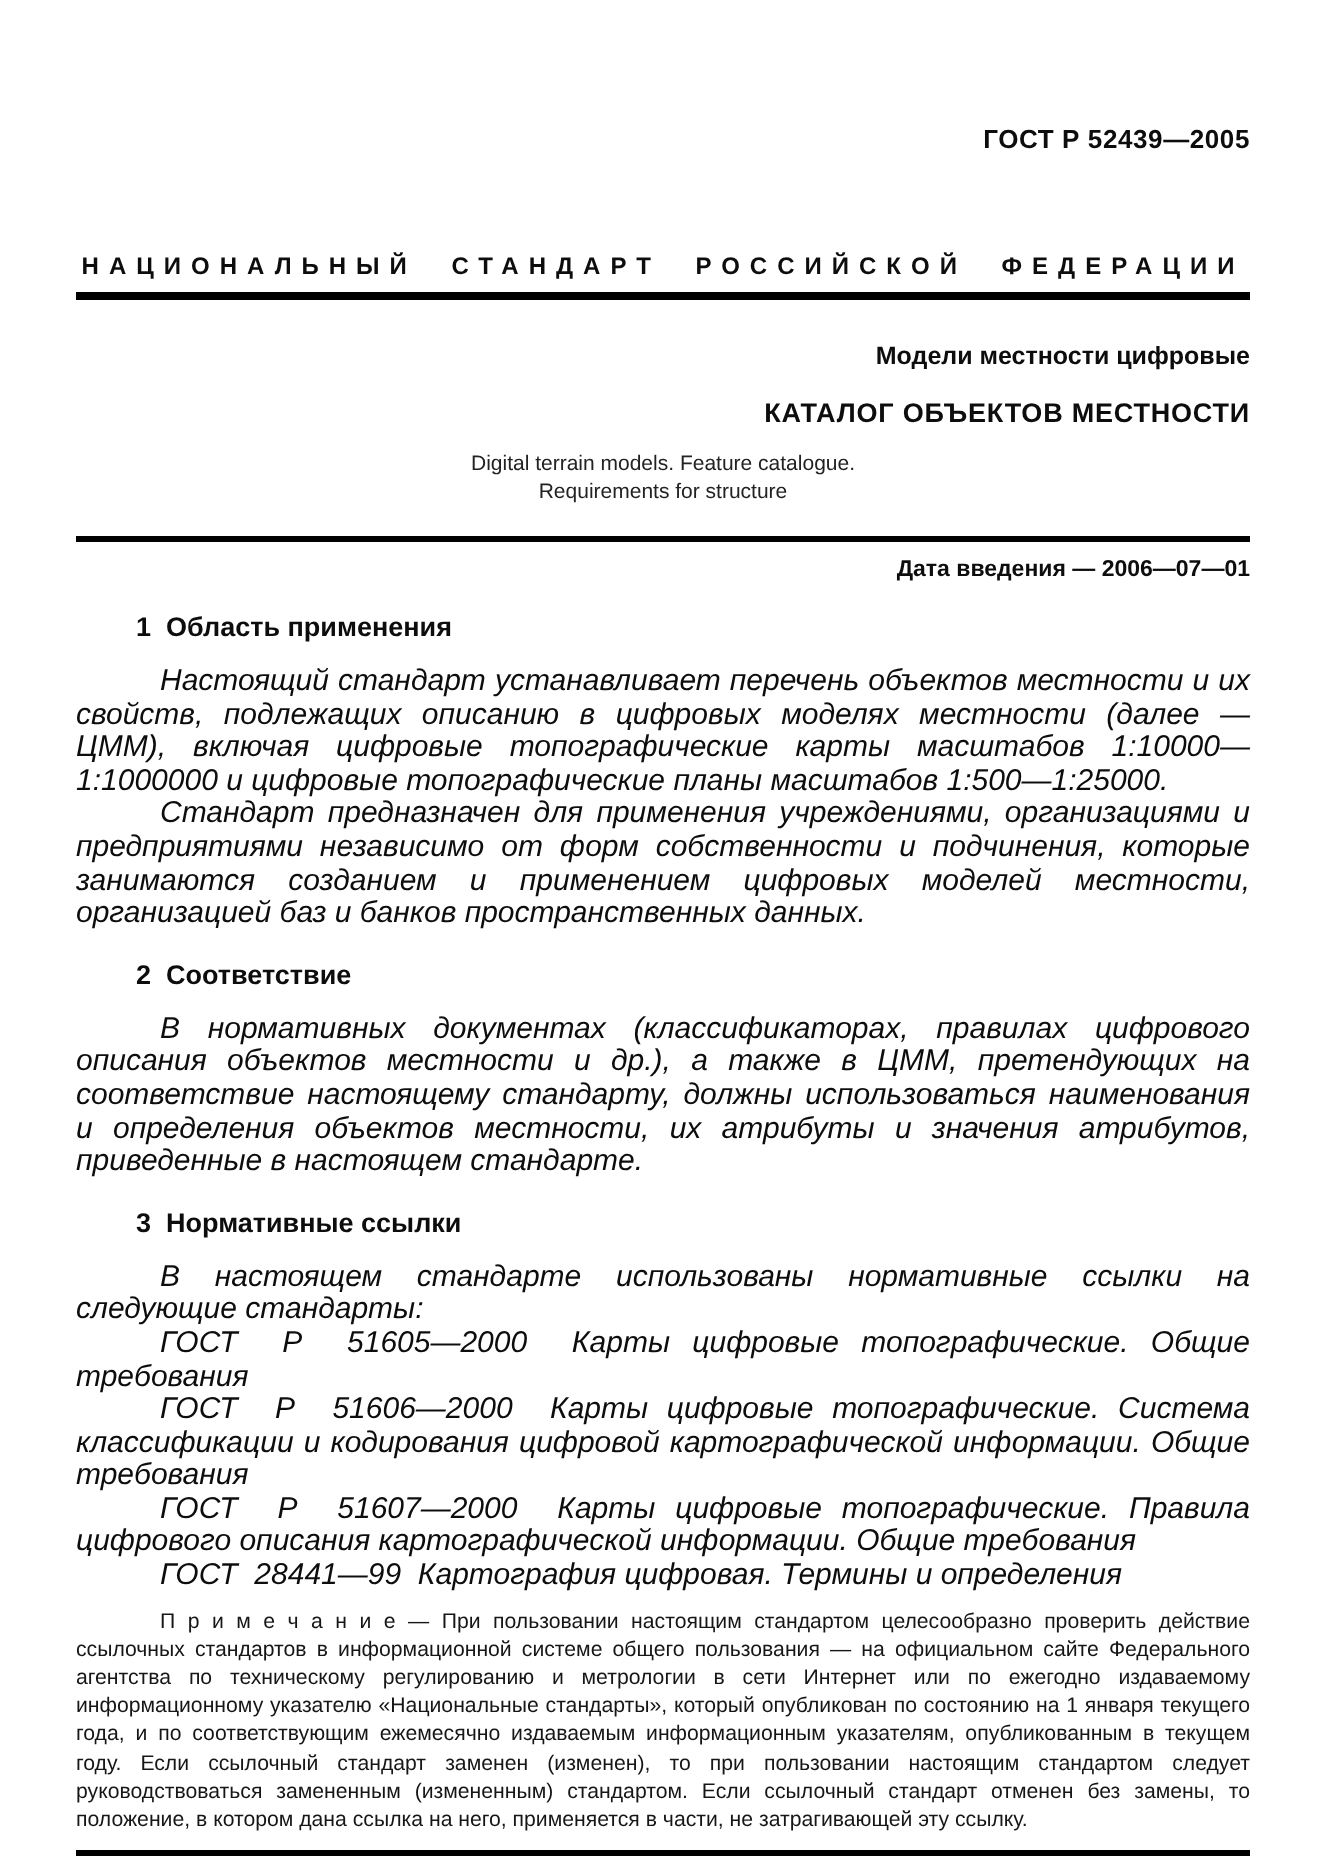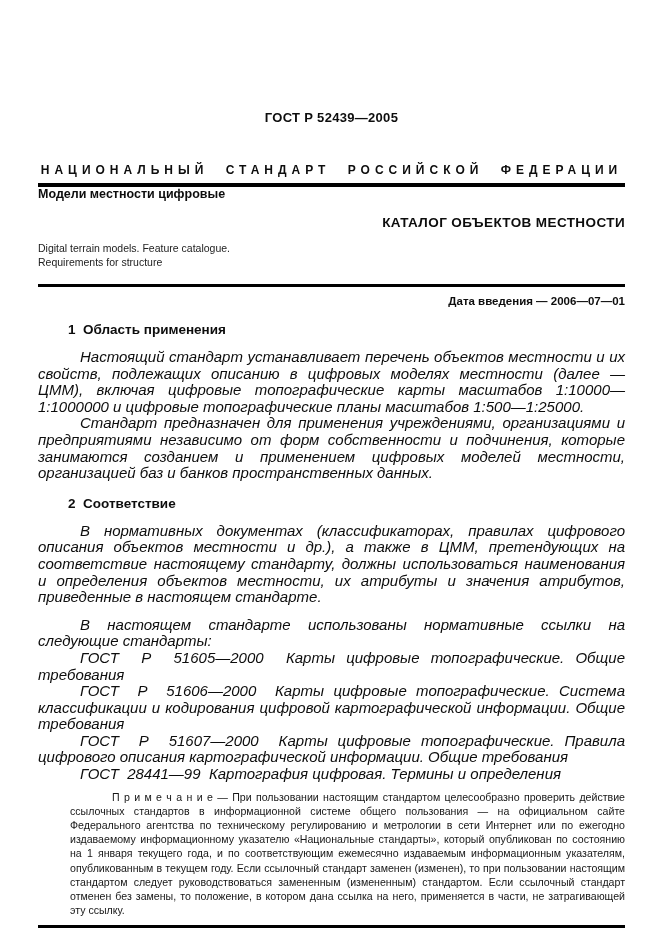--- a/index.html
+++ b/index.html
@@ -8,47 +8,46 @@
   .page {
     position:relative;
     width:661px; height:936px;
     background:#ffffff;
     color:#0d0d0d;
     font-family:"Liberation Sans","DejaVu Sans",sans-serif;
     padding:62px 36px 0 38px;
     overflow:hidden;
   }
   .doc-number {
-    text-align:center; font-weight:700; font-size:13px; line-height:15px;
+    text-align:right; font-weight:700; font-size:13px; line-height:15px;
     letter-spacing:0.3px;
-    margin-top:48px;
   }
   .banner {
-    margin-top:38px; text-align:center; font-weight:700;
+    margin-top:49px; text-align:center; font-weight:700;
     font-size:12px; line-height:14px;
     letter-spacing:5px; word-spacing:9px; white-space:nowrap;
   }
   .rule { background:#000; }
   .rule-top { margin-top:6px; height:4px; }
-  .title-subject { text-align:left; font-weight:700; font-size:12.5px; line-height:15px; }
+  .title-subject { margin-top:21px; text-align:right; font-weight:700; font-size:12.5px; line-height:15px; }
   .title-main { margin-top:13px; text-align:right; font-weight:700; font-size:13.5px; line-height:16px; letter-spacing:0.4px; }
   .title-sub { margin-top:12px; text-align:center; font-weight:700; font-size:12.5px; line-height:15px; }
-  .title-en { margin-top:11px; text-align:left; font-size:10.5px; line-height:13.5px; color:#222; }
+  .title-en { margin-top:11px; text-align:center; font-size:10.5px; line-height:13.5px; color:#222; }
   .rule-mid { margin-top:15px; height:3px; }
   .date-line { margin-top:7px; text-align:right; font-weight:700; font-size:11.5px; line-height:14px; }
   h2.sec {
     margin:14px 0 0 30px; font-size:13.5px; line-height:16px; font-weight:700;
   }
   p.body {
     font-size:15px; line-height:16.6px; text-align:justify; text-indent:42px;font-style:italic;
   }
   p.first { margin-top:11px; }
   .note {
     margin-top:7px; font-size:10.6px; line-height:14.2px;
-    text-align:justify; text-indent:42px; color:#161616;margin-left:32px;
+    text-align:justify; text-indent:42px; color:#161616;
   }
   .rule-bottom { margin-top:8px; height:3px; }
   .edition { margin-top:9px; font-weight:700; font-size:11px; line-height:13px; }
   .page-num { margin-top:24px; text-align:right; font-size:11px; padding-right:2px; }
 </style>
 </head>
 <body>
 
 <div class="page">
 
@@ -69,20 +68,21 @@
 
   <div class="date-line">Дата введения — 2006—07—01</div>
 
   <h2 class="sec">1&nbsp;&nbsp;Область применения</h2>
   <p class="body first">Настоящий стандарт устанавливает перечень объектов местности и их свойств, подлежащих описанию в цифровых моделях местности (далее — ЦММ), включая цифровые топографические карты масштабов 1:10000—1:1000000 и цифровые топографические планы масштабов 1:500—1:25000.</p>
   <p class="body">Стандарт предназначен для применения учреждениями, организациями и предприятиями независимо от форм собственности и подчинения, которые занимаются созданием и применением цифровых моделей местности, организацией баз и банков пространственных данных.</p>
 
   <h2 class="sec">2&nbsp;&nbsp;Соответствие</h2>
   <p class="body first">В нормативных документах (классификаторах, правилах цифрового описания объектов местности и др.), а также в ЦММ, претендующих на соответствие настоящему стандарту, должны использоваться наименования и определения объектов местности, их атрибуты и значения атрибутов, приведенные в настоящем стандарте.</p>
 
+  <h2 class="sec">3&nbsp;&nbsp;Нормативные ссылки</h2>
   <p class="body first">В настоящем стандарте использованы нормативные ссылки на следующие стандарты:</p>
   <p class="body">ГОСТ&nbsp;&nbsp;Р&nbsp;&nbsp;51605—2000&nbsp;&nbsp;Карты цифровые топографические. Общие требования</p>
   <p class="body">ГОСТ&nbsp;&nbsp;Р&nbsp;&nbsp;51606—2000&nbsp;&nbsp;Карты цифровые топографические. Система классификации и кодирования цифровой картографической информации. Общие требования</p>
   <p class="body">ГОСТ&nbsp;&nbsp;Р&nbsp;&nbsp;51607—2000&nbsp;&nbsp;Карты цифровые топографические. Правила цифрового описания картографической информации. Общие требования</p>
   <p class="body">ГОСТ&nbsp;&nbsp;28441—99&nbsp;&nbsp;Картография цифровая. Термины и определения</p>
 
   <p class="note">П р и м е ч а н и е — При пользовании настоящим стандартом целесообразно проверить действие ссылочных стандартов в информационной системе общего пользования — на официальном сайте Федерального агентства по техническому регулированию и метрологии в сети Интернет или по ежегодно издаваемому информационному указателю «Национальные стандарты», который опубликован по состоянию на 1 января текущего года, и по соответствующим ежемесячно издаваемым информационным указателям, опубликованным в текущем году. Если ссылочный стандарт заменен (изменен), то при пользовании настоящим стандартом следует руководствоваться замененным (измененным) стандартом. Если ссылочный стандарт отменен без замены, то положение, в котором дана ссылка на него, применяется в части, не затрагивающей эту ссылку.</p>
 
   <div class="rule rule-bottom"></div>
   <div class="edition">Издание официальное</div>

